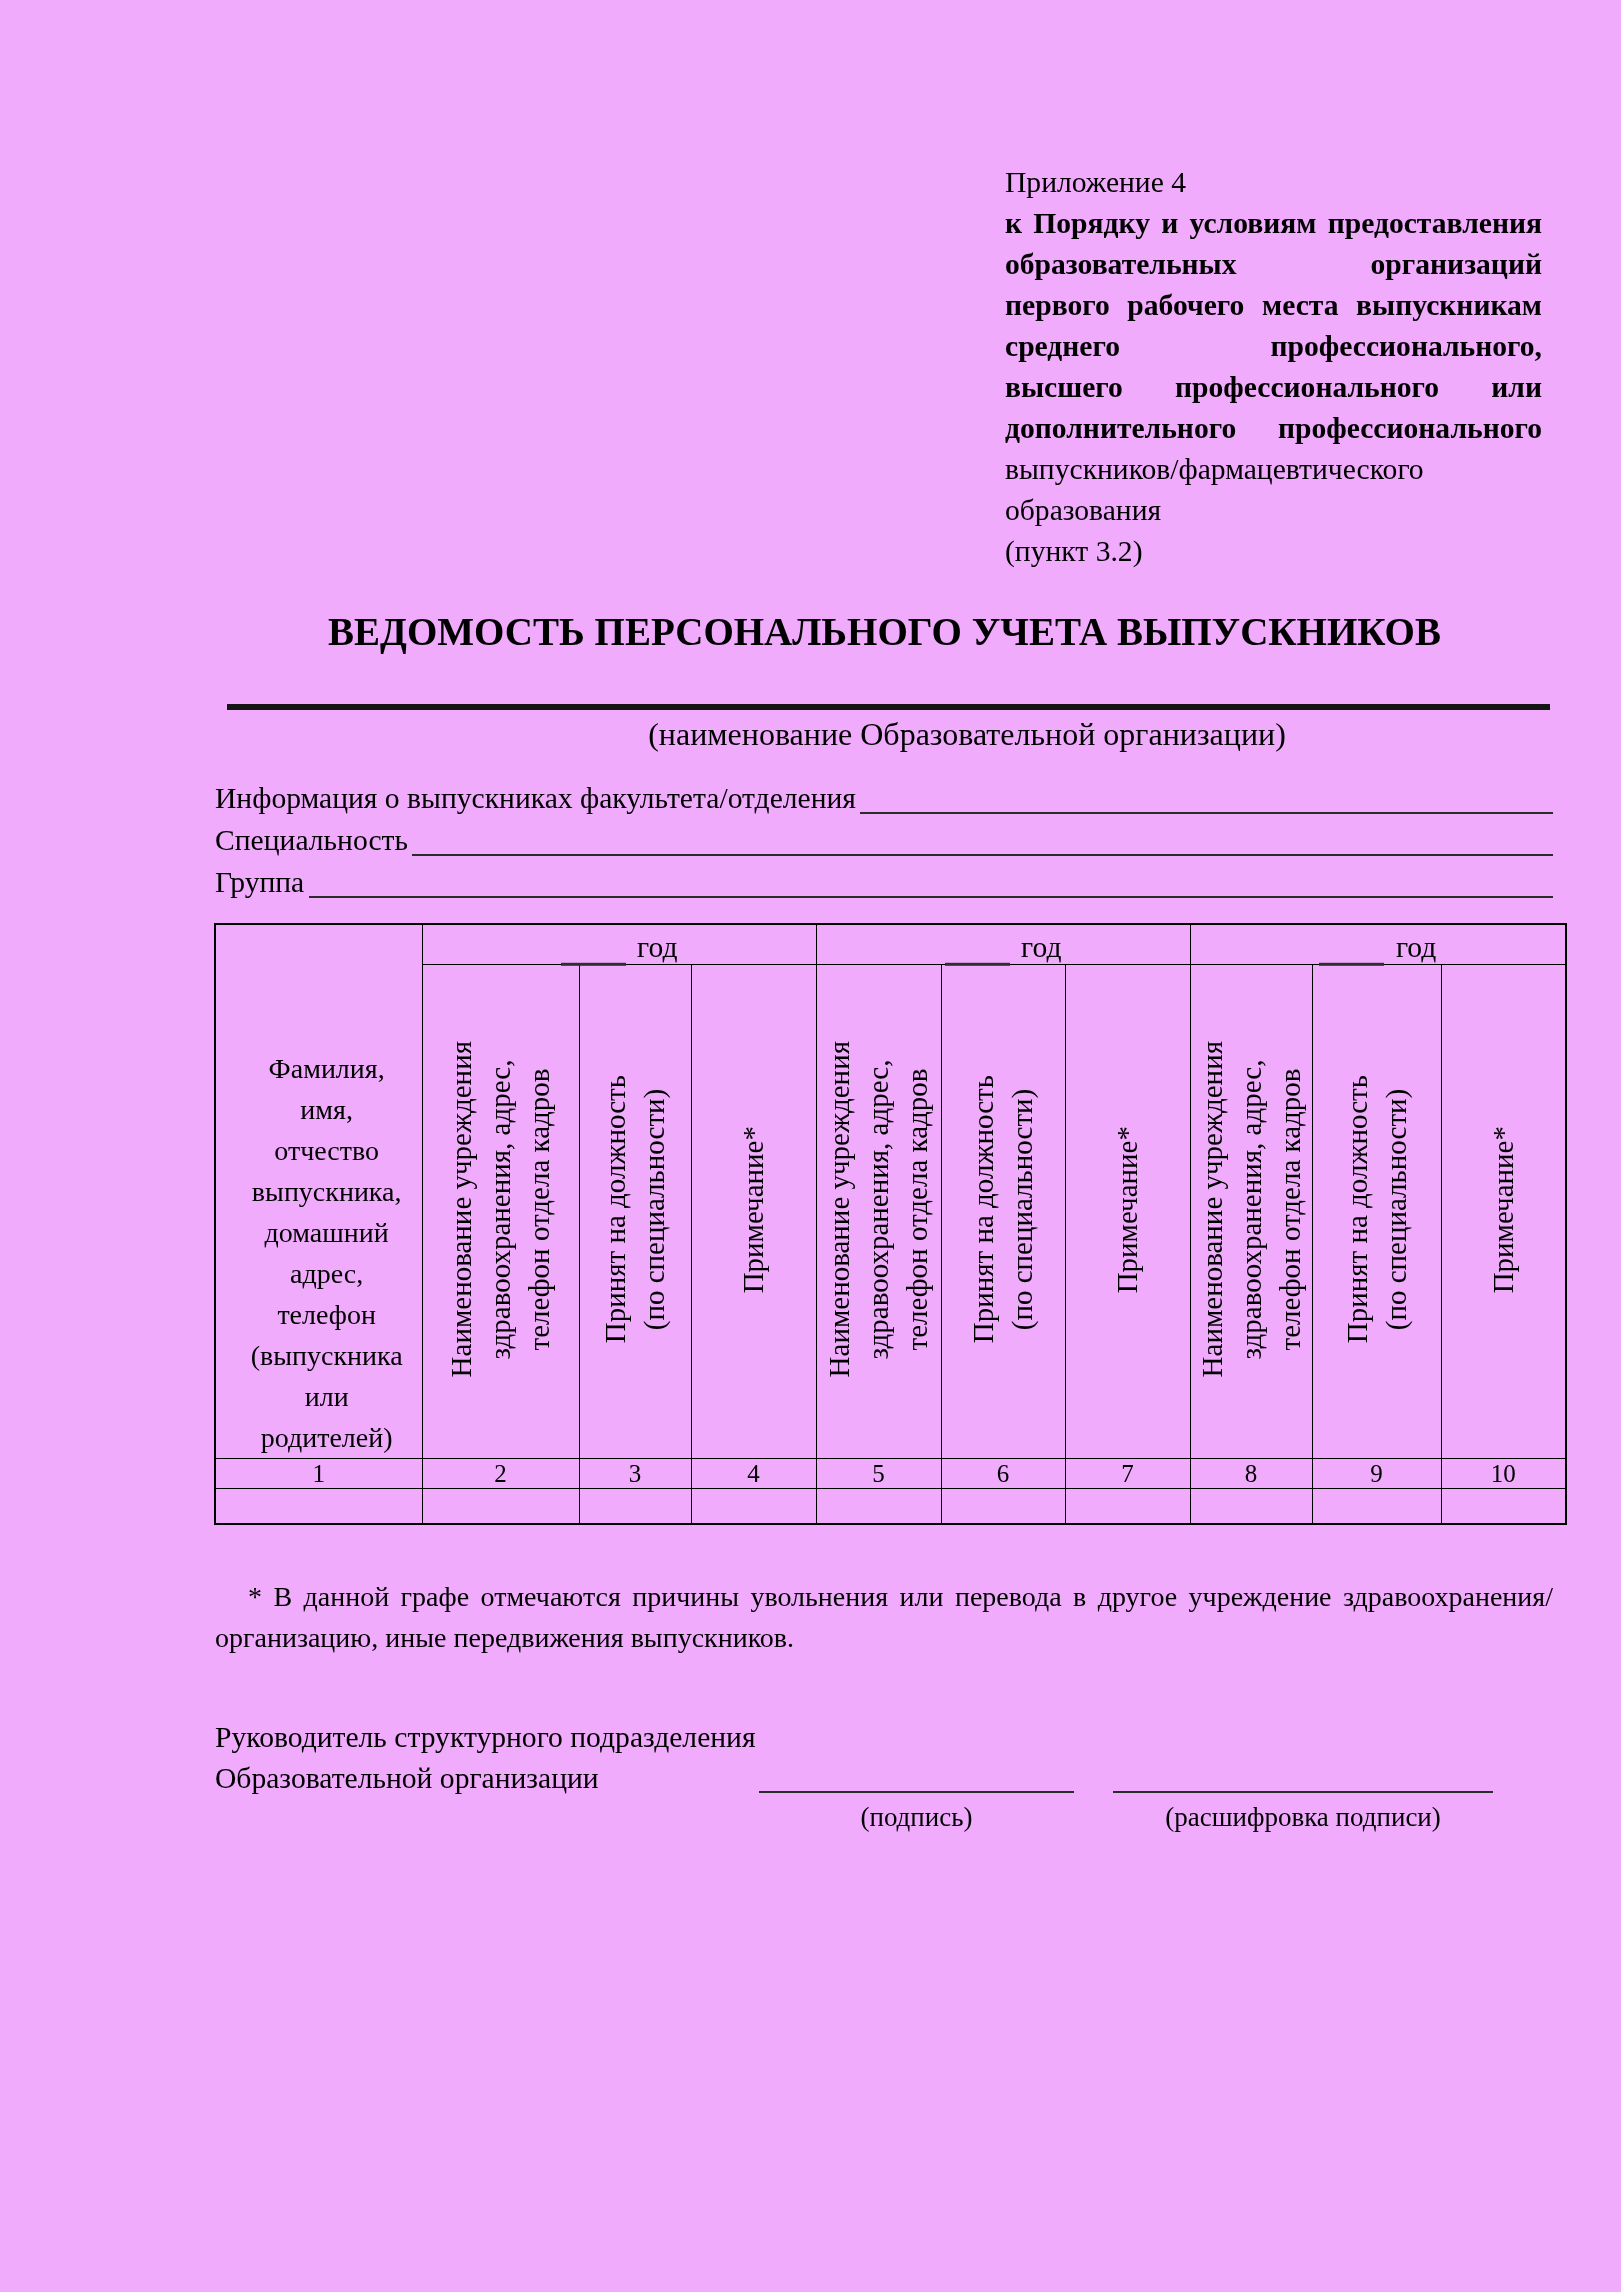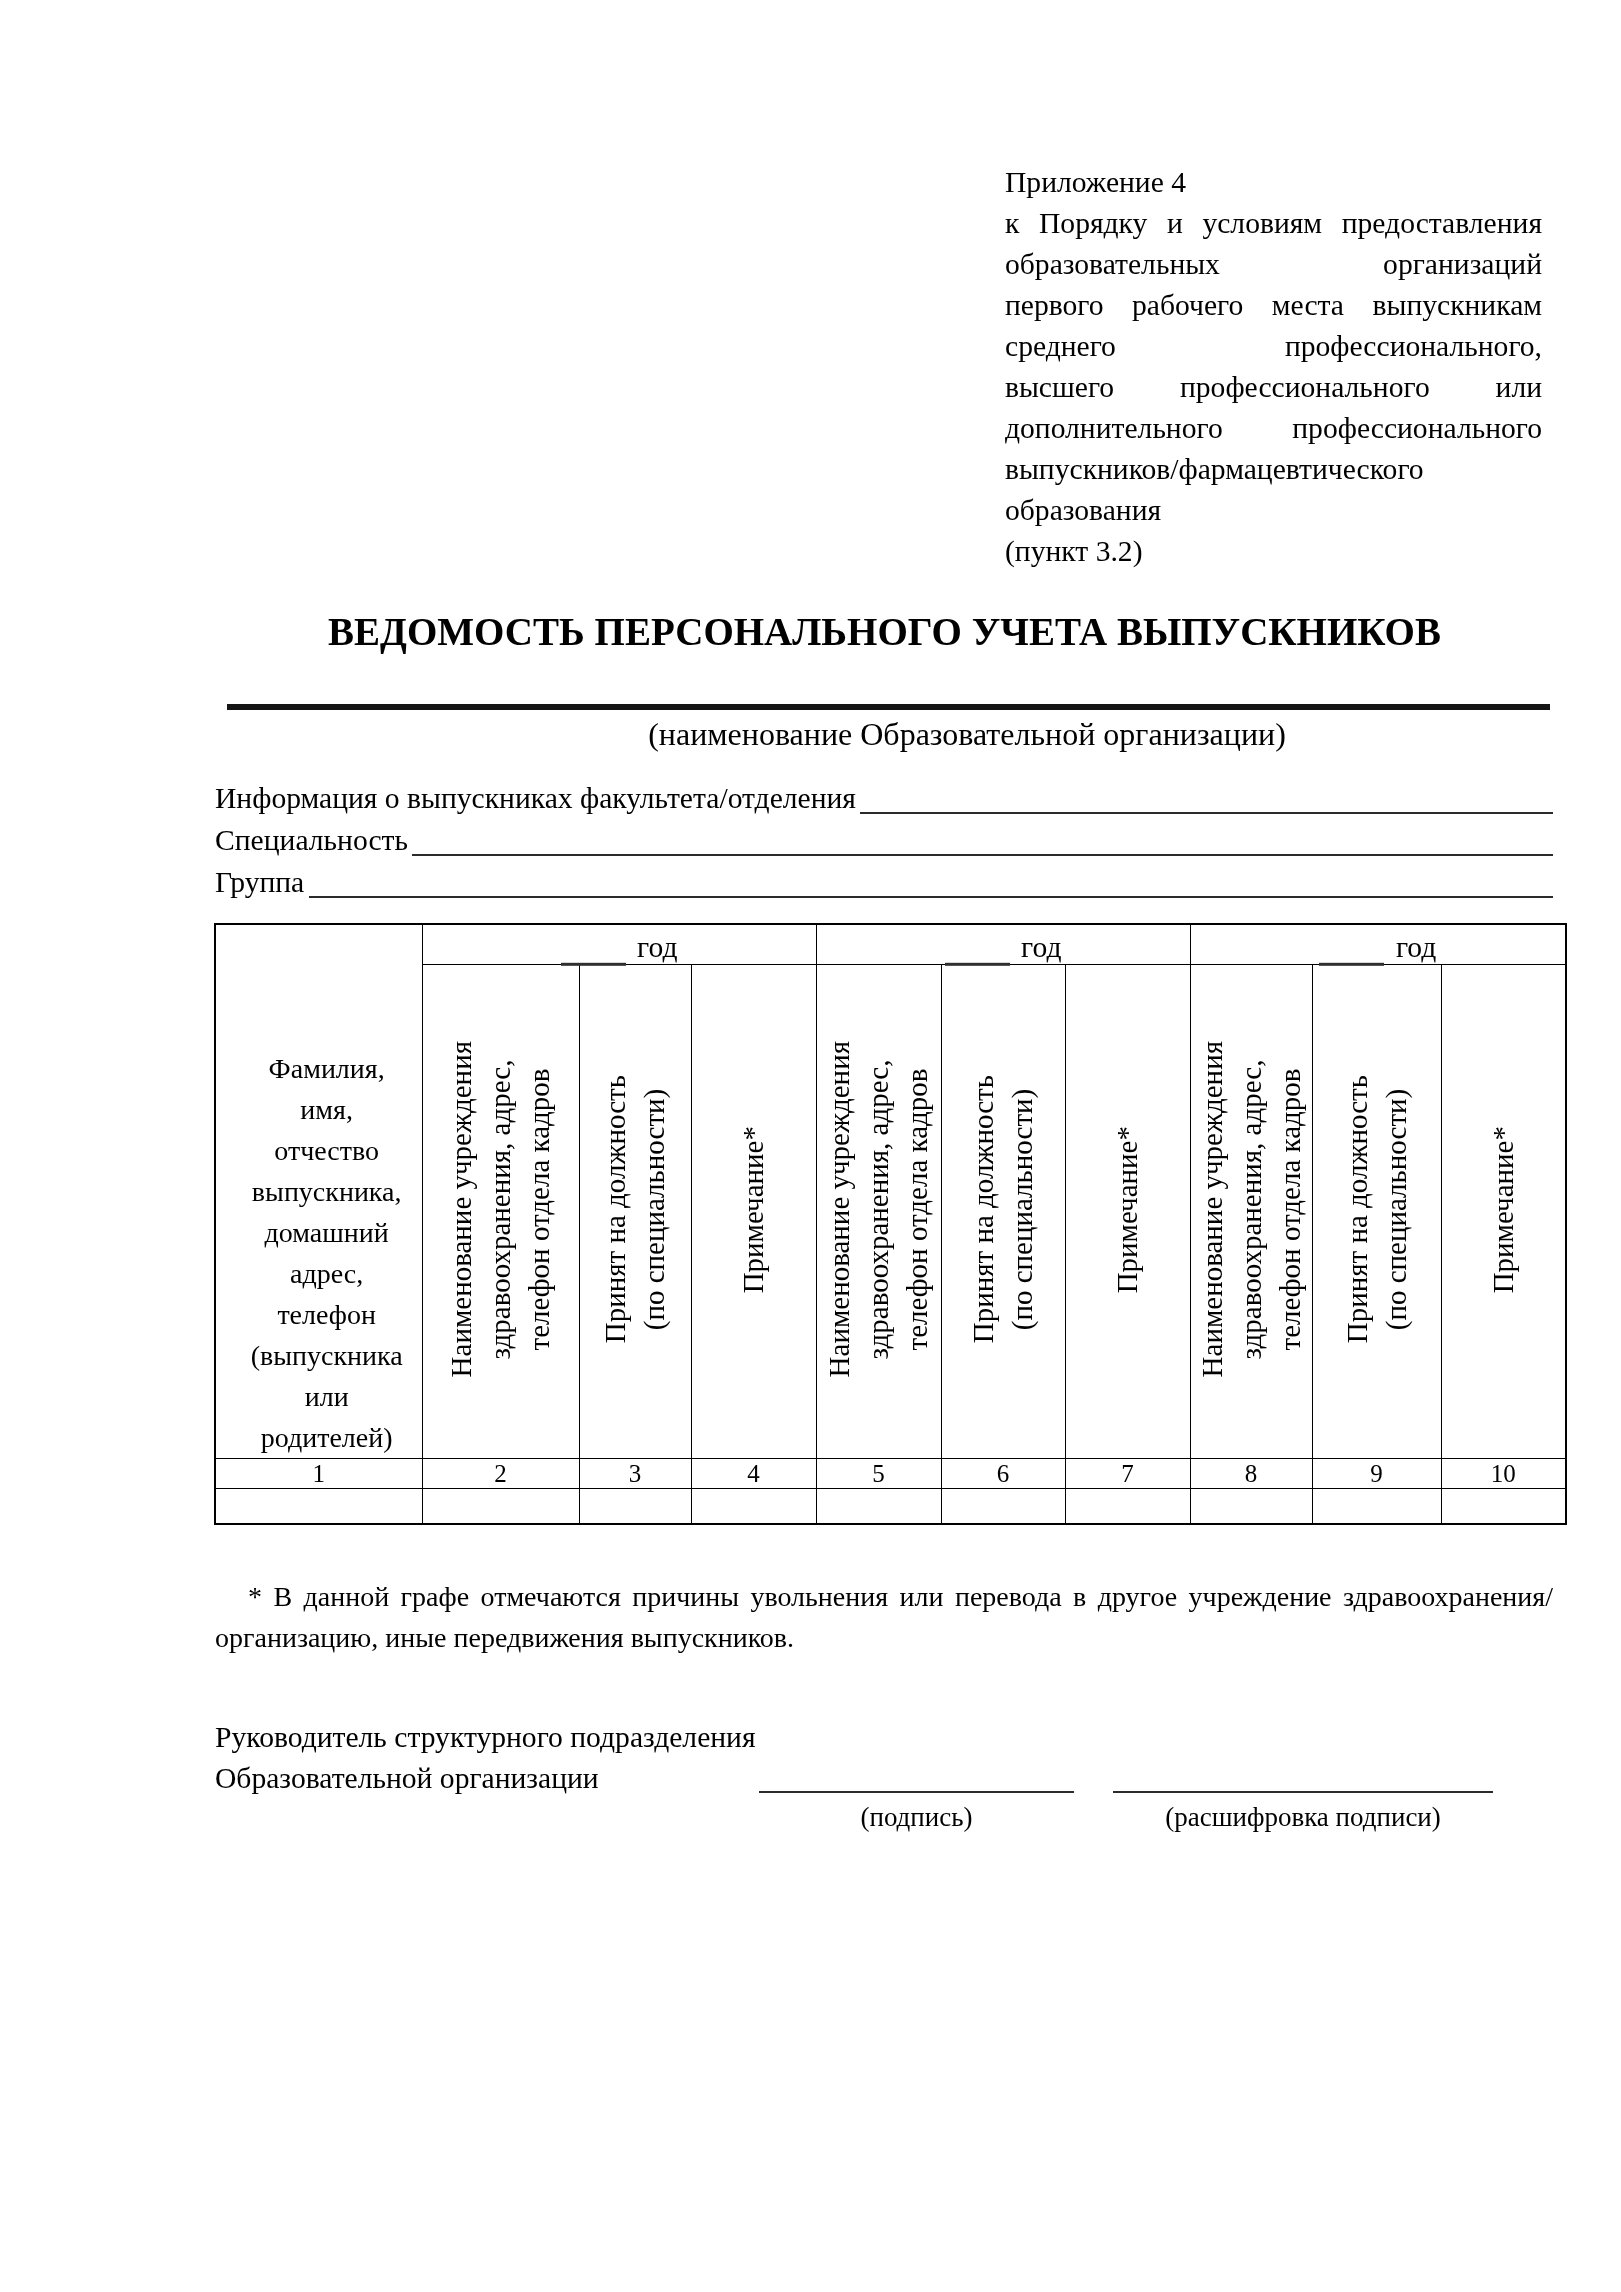--- a/index.html
+++ b/index.html
@@ -1,30 +1,30 @@
 <!DOCTYPE html>
 <html lang="ru" style="font-size:14.3px"><head>
 <meta charset="utf-8">
 <style>
   html,body { margin:0; padding:0; background:#888; }
   .sheet {
     position:relative;
     width:1622px; height:2293px;
     margin:0 auto;
-    background:#ffffff;
+    background:#f0abfc;
     color:#000;
     font-family:"Liberation Serif","DejaVu Serif",serif;
     overflow:hidden;
   }
   
   .appendix {
     position:absolute; left:1005px; top:162px; width:537px;
     font-size:29.6px; line-height:41px;
   }
-  .appendix .j { text-align:justify; text-align-last:justify; }
+  .appendix .j { text-align:justify; text-align-last:justify;font-weight:bold; }
   
   .title {
     position:absolute; left:215px; top:609px; width:1339px;
     text-align:center; font-weight:bold; font-size:39px; white-space:nowrap;
   }
   
   .org-rule {
     position:absolute; left:227px; top:704px; width:1323px; height:6.3px;
     background:#151515;
   }

